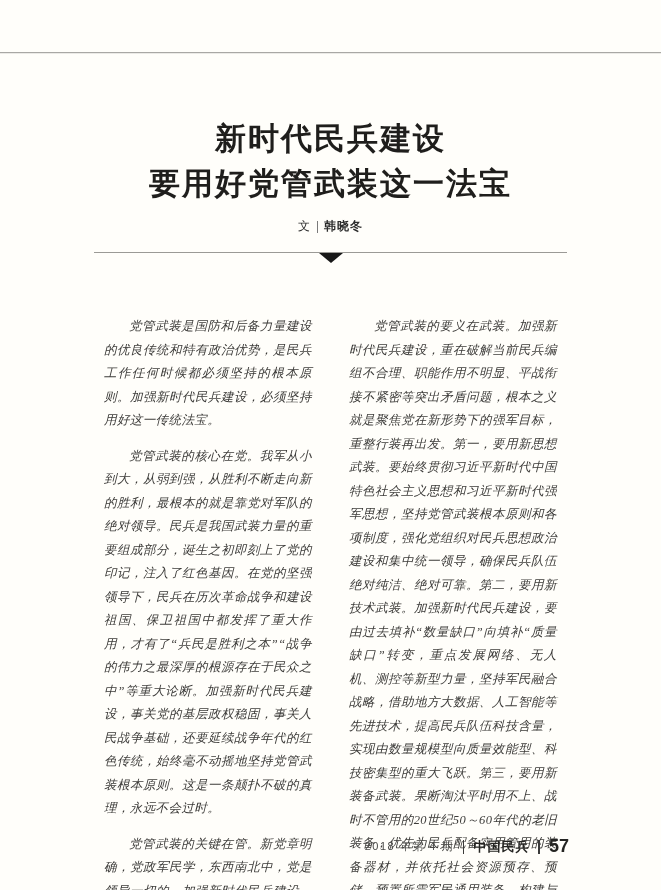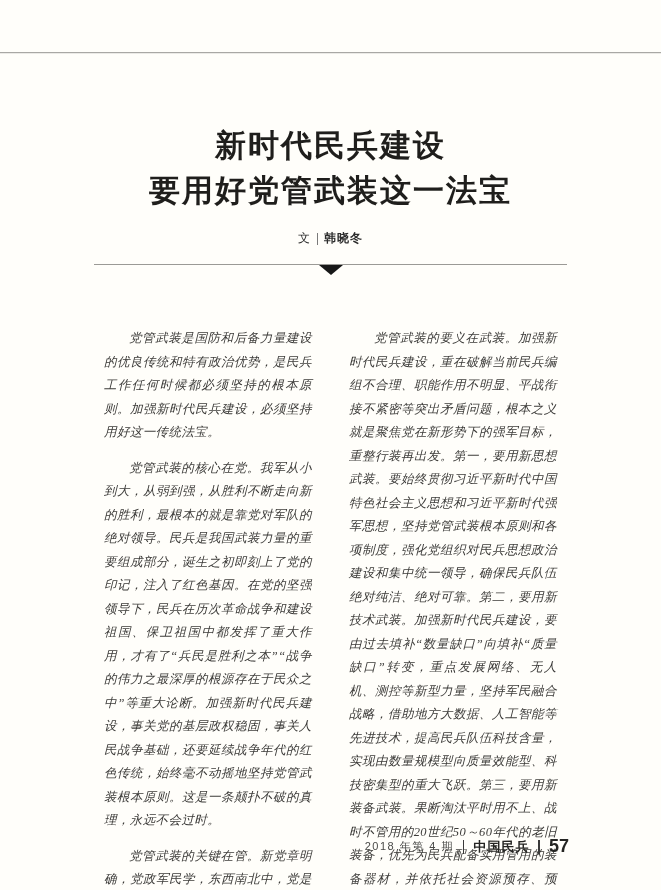--- a/index.html
+++ b/index.html
@@ -24,21 +24,21 @@
     width: 100%;
     height: 1px;
     background: #a9a8a4;
     box-shadow: 0 1px 0 rgba(0,0,0,0.08);
   }
   header.article-header {
     padding-top: 106px;
     text-align: center;
   }
   .title {
-    margin: 17px;
+    margin: 10px;
     font-size: 31px;
     line-height: 45px;
     font-weight: 700;
     color: #1f1e1c;
     letter-spacing: 2px;
   }
   .title span { display: block; }
   .byline {
     margin-top: 12px;
     display: flex;

